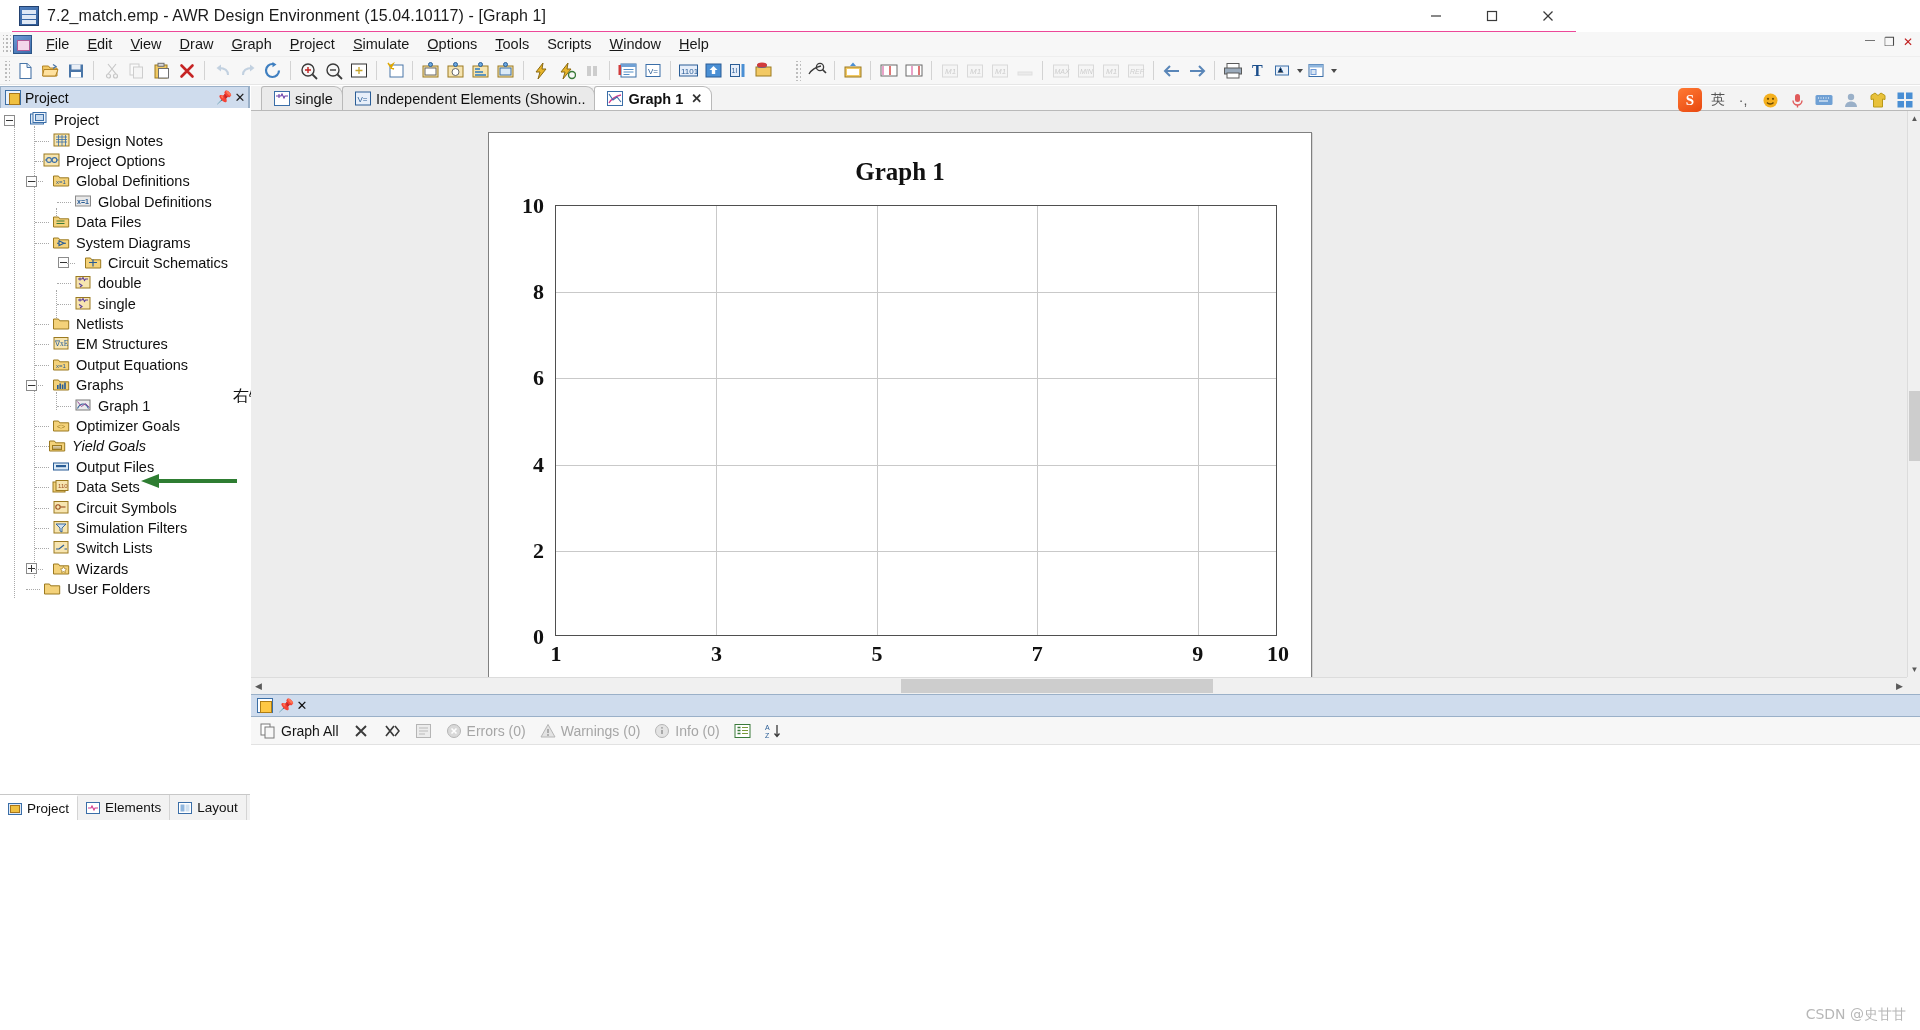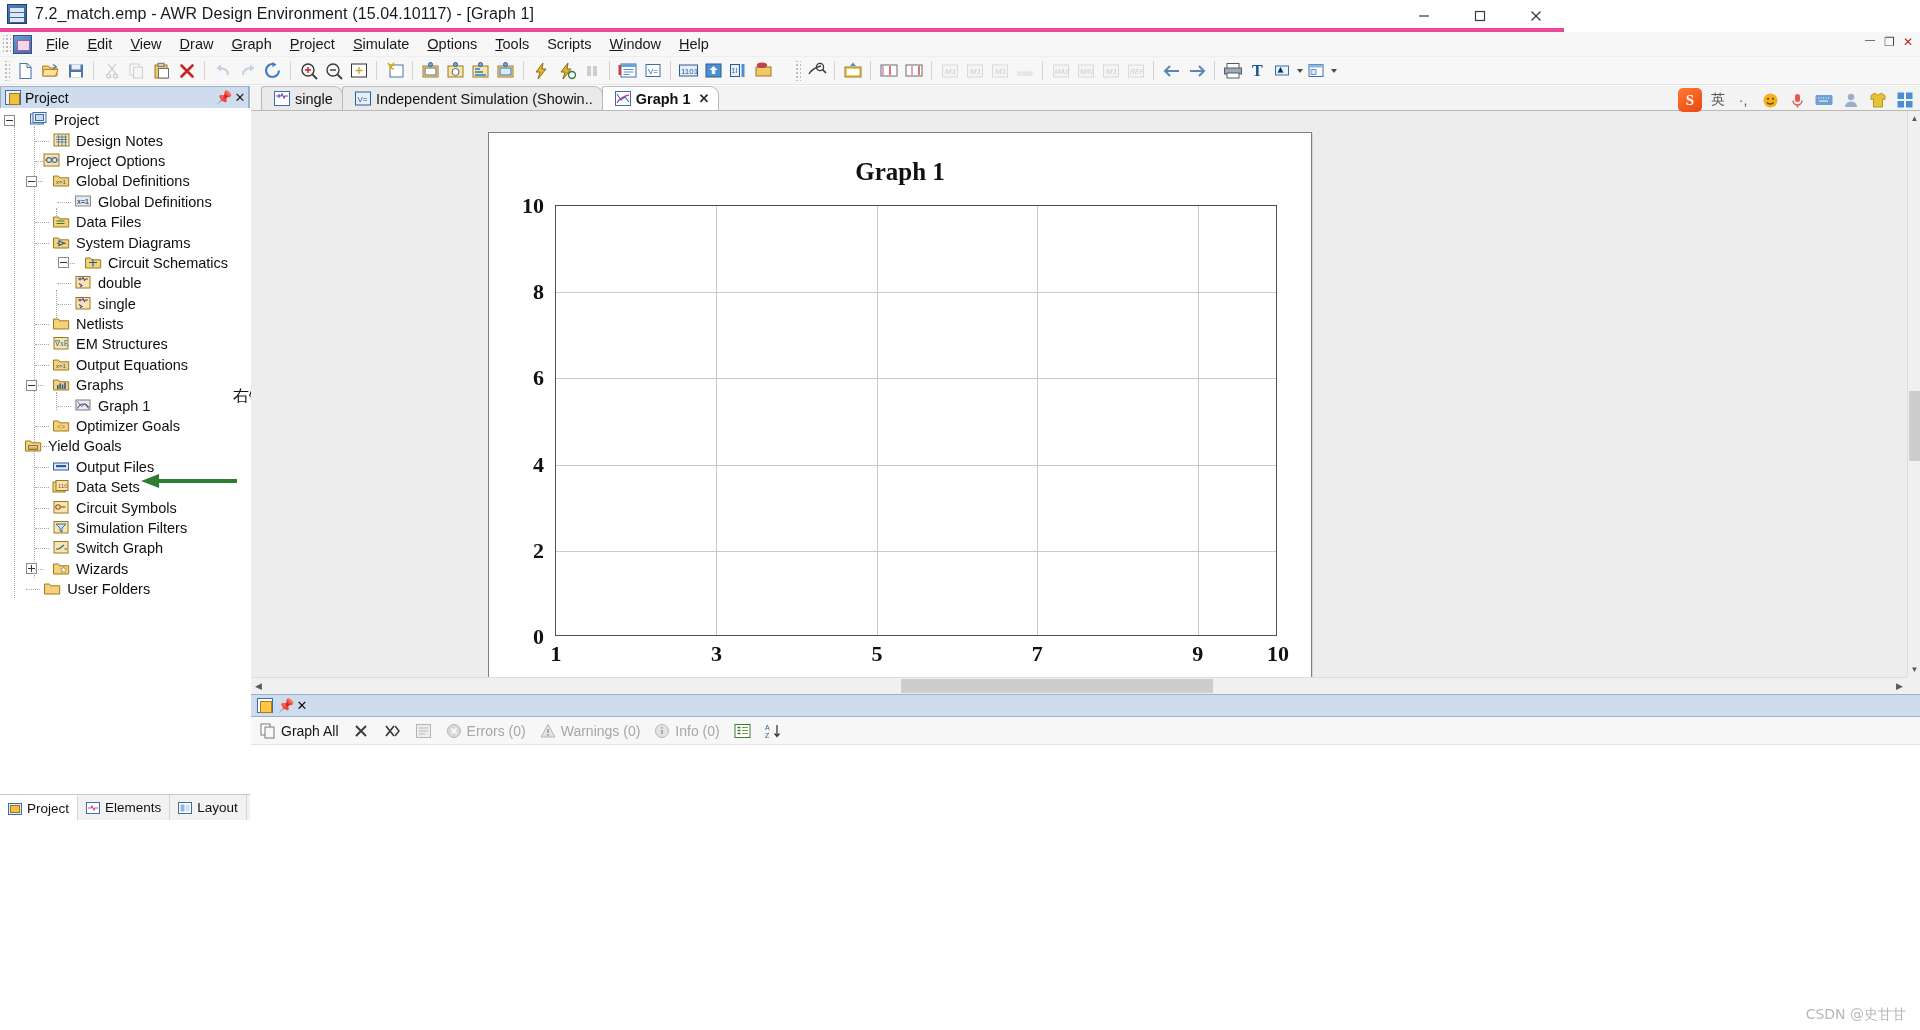--- a/index.html
+++ b/index.html
@@ -11,24 +11,24 @@
     font-family: "Liberation Sans", sans-serif;
   }
   #app {
     position: relative;
     width: 1920px; height: 1030px;
     background: #ffffff;
   }
 
   
   .titlebar {
-    position: absolute; top: 0; left: 0; width: 1564px; height: 32px;
+    position: absolute; top: 0; left: 12px; width: 1564px; height: 32px;
     background: #ffffff;
     display: flex; align-items: center;
-    border-bottom: 4px solid #ec4899;
+    border-bottom: 1px solid #ec4899;
   }
   .titlebar .appicon {
     width: 20px; height: 20px; margin-left: 7px; margin-right: 8px;
     background: linear-gradient(160deg,#4f7fbf 0%,#2e5a96 100%);
     border: 1px solid #22406e;
     position: relative; flex: none;
   }
   .titlebar .appicon::after {
     content: ""; position: absolute; left: 2px; top: 3px;
     width: 14px; height: 4px; background: #dfe8f5;
@@ -901,21 +901,21 @@
           <div class="tnode" style="padding-left: 52px;">
             <span class="guide-h" style="left: 35px; top: 50%; width: 14px;"></span>
             <span class="tico">
               <svg width="19" height="15" viewBox="0 0 19 15">
                 <path d="M1.5 3h5l1.2 1.8h9V13h-15.2z" fill="#f4d27a" stroke="#9c7a20"></path>
                 <text x="5" y="11" font-size="7" font-family="Liberation Sans" fill="#9c7a20">&lt;&gt;</text>
               </svg>
             </span>
             <span class="tlabel">Optimizer Goals</span>
           </div>
-          <div class="tnode" style="padding-left: 24px;">
+          <div class="tnode" style="padding-left: 48px; font-style: italic;">
             <span class="guide-h" style="left: 35px; top: 50%; width: 14px;"></span>
             <span class="tico">
               <svg width="19" height="15" viewBox="0 0 19 15">
                 <path d="M1.5 3h5l1.2 1.8h9V13h-15.2z" fill="#f4d27a" stroke="#9c7a20"></path>
                 <rect x="4.5" y="7.5" width="9" height="4" fill="#fff" stroke="#9c7a20"></rect>
                 <path d="M4.5 9h9M4.5 10.3h9" stroke="#9c7a20" stroke-width="0.8"></path>
               </svg>
             </span>
             <span class="tlabel">Yield Goals</span>
           </div>
@@ -962,21 +962,21 @@
             <span class="tlabel">Simulation Filters</span>
           </div>
           <div class="tnode" style="padding-left: 52px;">
             <span class="guide-h" style="left: 35px; top: 50%; width: 14px;"></span>
             <span class="tico">
               <svg width="19" height="15" viewBox="0 0 19 15">
                 <rect x="2" y="1.5" width="14" height="11.5" fill="#f7e5b0" stroke="#9c7a20"></rect>
                 <path d="M4 9h3l5-4M12.5 9h2.5" fill="none" stroke="#2a5d96" stroke-width="1.2"></path>
               </svg>
             </span>
-            <span class="tlabel">Switch Graph</span>
+            <span class="tlabel">Switch Lists</span>
           </div>
           <div class="tnode" style="padding-left: 52px;">
             <span class="expander" style="left: 26px;">
               <i style="position: absolute; width: 1px; height: 7px; background: rgb(51, 51, 51);"></i>
             </span>
             <span class="guide-h" style="left: 35px; top: 50%; width: 8px;"></span>
             <span class="tico">
               <svg width="19" height="15" viewBox="0 0 19 15">
                 <path d="M1.5 3h5l1.2 1.8h9V13h-15.2z" fill="#f4d27a" stroke="#9c7a20"></path>
                 <path d="M11.5 5.5l1 2 2 0.6-1.5 1.4 0.4 2-1.9-1-1.9 1 0.4-2L8.5 8.1l2-0.6z" fill="#fff" stroke="#9c7a20" stroke-width="0.7"></path>
@@ -1047,21 +1047,21 @@
         </span>
         <span>single</span>
       </div>
       <div class="doctab">
         <span class="ti">
           <svg width="16" height="15" viewBox="0 0 16 15">
               <rect x="0.5" y="1" width="15" height="13" fill="#e7effa" stroke="#2a5d96"></rect>
               <text x="2.5" y="11" font-size="8" font-family="Liberation Sans" fill="#2a5d96">V=</text>
             </svg>
         </span>
-        <span>Independent Simulation (Showin..</span>
+        <span>Independent Elements (Showin..</span>
       </div>
       <div class="doctab active">
         <span class="ti">
           <svg width="16" height="15" viewBox="0 0 16 15">
               <rect x="0.5" y="0.5" width="15" height="14" fill="#fff" stroke="#3a6ea8"></rect>
               <path d="M2 12c3-5 7-7 12-8" fill="none" stroke="#d23b8c" stroke-width="1.3"></path>
               <path d="M2 3l4 6 4-3 4 5" fill="none" stroke="#3a6ea8" stroke-width="1.1"></path>
             </svg>
         </span>
         <span>Graph 1</span>

